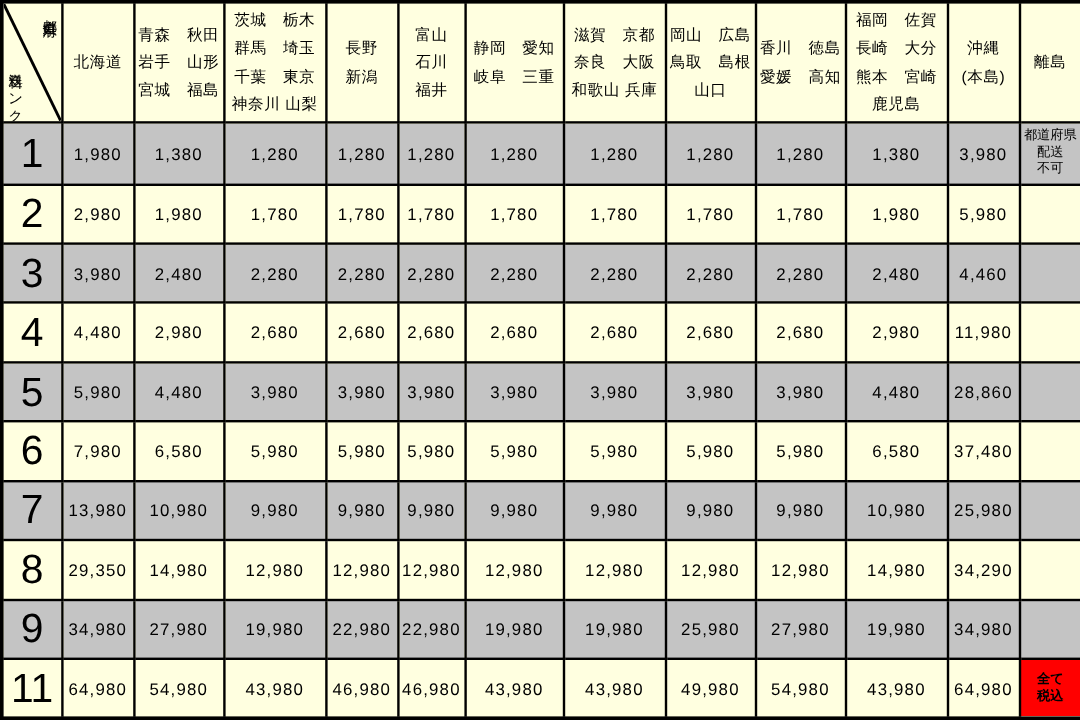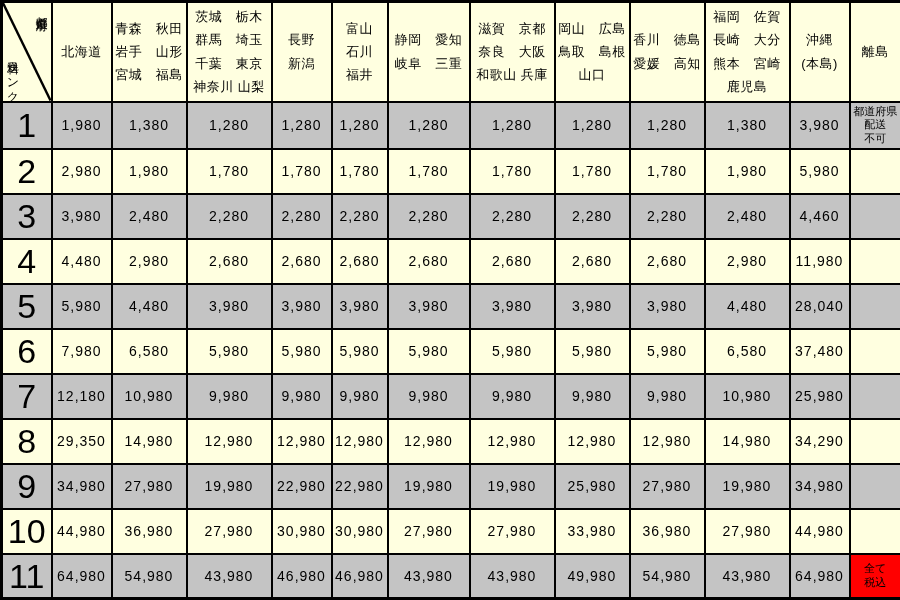--- a/index.html
+++ b/index.html
@@ -48,21 +48,21 @@
   }
   td.note-cell{
     font-size:11px;
     line-height:1.25;
     letter-spacing:0;
     white-space:pre-line;
   }
   td.note-red{
     background:var(--alert-bg) !important;
     color:#000;
-    font-weight:normal;
+    font-weight:bold;
   }
   th.corner-cell{position:relative;padding:0;}
   .corner-diag{position:absolute;left:0;top:0;width:100%;height:100%;display:block;}
   .corner-diag line{stroke:var(--border);stroke-width:2.5;}
   .corner-top,.corner-bottom{
     position:absolute;
     writing-mode:vertical-rl;
     text-orientation:upright;
     font-size:12px;
     line-height:1;
@@ -202,41 +202,41 @@
         <td class="price-cell">5,980</td>
         <td class="price-cell">4,480</td>
         <td class="price-cell">3,980</td>
         <td class="price-cell">3,980</td>
         <td class="price-cell">3,980</td>
         <td class="price-cell">3,980</td>
         <td class="price-cell">3,980</td>
         <td class="price-cell">3,980</td>
         <td class="price-cell">3,980</td>
         <td class="price-cell">4,480</td>
-        <td class="price-cell">28,040</td>
+        <td class="price-cell">28,860</td>
         <td class="note-cell"></td>
       </tr>
       <tr>
         <td class="rank-cell">6</td>
         <td class="price-cell">7,980</td>
         <td class="price-cell">6,580</td>
         <td class="price-cell">5,980</td>
         <td class="price-cell">5,980</td>
         <td class="price-cell">5,980</td>
         <td class="price-cell">5,980</td>
         <td class="price-cell">5,980</td>
         <td class="price-cell">5,980</td>
         <td class="price-cell">5,980</td>
         <td class="price-cell">6,580</td>
         <td class="price-cell">37,480</td>
         <td class="note-cell"></td>
       </tr>
       <tr>
         <td class="rank-cell">7</td>
-        <td class="price-cell">12,180</td>
+        <td class="price-cell">13,980</td>
         <td class="price-cell">10,980</td>
         <td class="price-cell">9,980</td>
         <td class="price-cell">9,980</td>
         <td class="price-cell">9,980</td>
         <td class="price-cell">9,980</td>
         <td class="price-cell">9,980</td>
         <td class="price-cell">9,980</td>
         <td class="price-cell">9,980</td>
         <td class="price-cell">10,980</td>
         <td class="price-cell">25,980</td>
@@ -266,35 +266,20 @@
         <td class="price-cell">22,980</td>
         <td class="price-cell">19,980</td>
         <td class="price-cell">19,980</td>
         <td class="price-cell">25,980</td>
         <td class="price-cell">27,980</td>
         <td class="price-cell">19,980</td>
         <td class="price-cell">34,980</td>
         <td class="note-cell"></td>
       </tr>
       <tr>
-        <td class="rank-cell">10</td>
-        <td class="price-cell">44,980</td>
-        <td class="price-cell">36,980</td>
-        <td class="price-cell">27,980</td>
-        <td class="price-cell">30,980</td>
-        <td class="price-cell">30,980</td>
-        <td class="price-cell">27,980</td>
-        <td class="price-cell">27,980</td>
-        <td class="price-cell">33,980</td>
-        <td class="price-cell">36,980</td>
-        <td class="price-cell">27,980</td>
-        <td class="price-cell">44,980</td>
-        <td class="note-cell"></td>
-      </tr>
-      <tr>
         <td class="rank-cell">11</td>
         <td class="price-cell">64,980</td>
         <td class="price-cell">54,980</td>
         <td class="price-cell">43,980</td>
         <td class="price-cell">46,980</td>
         <td class="price-cell">46,980</td>
         <td class="price-cell">43,980</td>
         <td class="price-cell">43,980</td>
         <td class="price-cell">49,980</td>
         <td class="price-cell">54,980</td>

